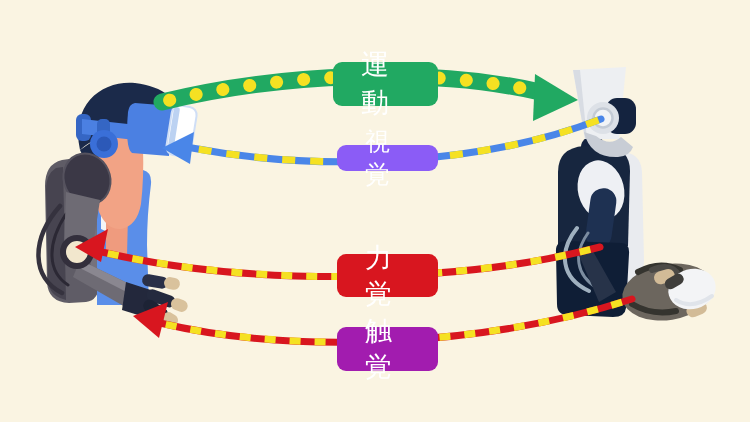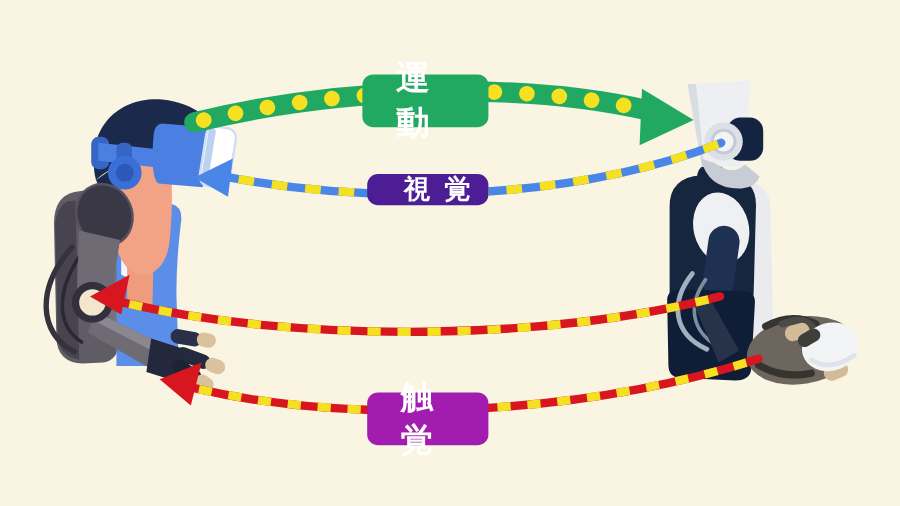--- a/index.html
+++ b/index.html
@@ -1,25 +1,25 @@
 <!DOCTYPE html>
 <html><head>
 <meta charset="utf-8">
 <style>
   html,body{margin:0;padding:0;background:#faf4e2;}
   body{font-family:"Liberation Sans","DejaVu Sans",sans-serif;}
   .stage{position:relative;width:750px;height:422px;background:#faf4e2;overflow:hidden;}
   .scene{position:absolute;left:0;top:0;}
   .signal-label{
     position:absolute;display:flex;align-items:center;justify-content:center;
-    color:#ffffff;font-weight:700;font-size:28px;letter-spacing:12px;padding-left:28px;
-    border-radius:9px;box-sizing:border-box;
+    color:#ffffff;font-weight:400;font-size:28px;letter-spacing:12px;padding-left:28px;
+    border-radius:9px;box-sizing:border-box;margin-left:31px;
   }
   .label-motion{left:302px;top:62px;width:105px;height:44px;background:#21a962;}
-  .label-vision{left:306px;top:145px;width:101px;height:26px;background:#4c1d95;font-size:22px;}
+  .label-vision{left:306px;top:145px;width:101px;height:26px;background:#8b5cf6;font-size:25px;}
   .label-force{left:306px;top:254px;width:101px;height:43px;background:#d8161f;font-size:27px;}
   .label-touch{left:306px;top:327px;width:101px;height:44px;background:#a21caf;font-size:27px;}
 </style>
 </head>
 <body>
 
 <div class="stage">
 
 <svg class="scene" width="750" height="422" viewBox="0 0 750 422">
 
@@ -143,15 +143,16 @@
 
   <g>
     <path d="M160 323 C300 356 490 345 632 299" stroke="#d8161f" stroke-width="7" fill="none" stroke-linecap="round"></path>
     <path d="M160 323 C300 356 490 345 632 299" stroke="#f5e122" stroke-width="7" fill="none" stroke-dasharray="11 14" stroke-dashoffset="-6"></path>
     <polygon points="133,316 168,302 159,338" fill="#d8161f"></polygon>
   </g>
 </svg>
 
 <div class="signal-label label-motion">運動</div>
 <div class="signal-label label-vision">視覚</div>
+<div class="signal-label label-force">力覚</div>
 <div class="signal-label label-touch">触覚</div>
 
 </div>
 
 </body></html>

